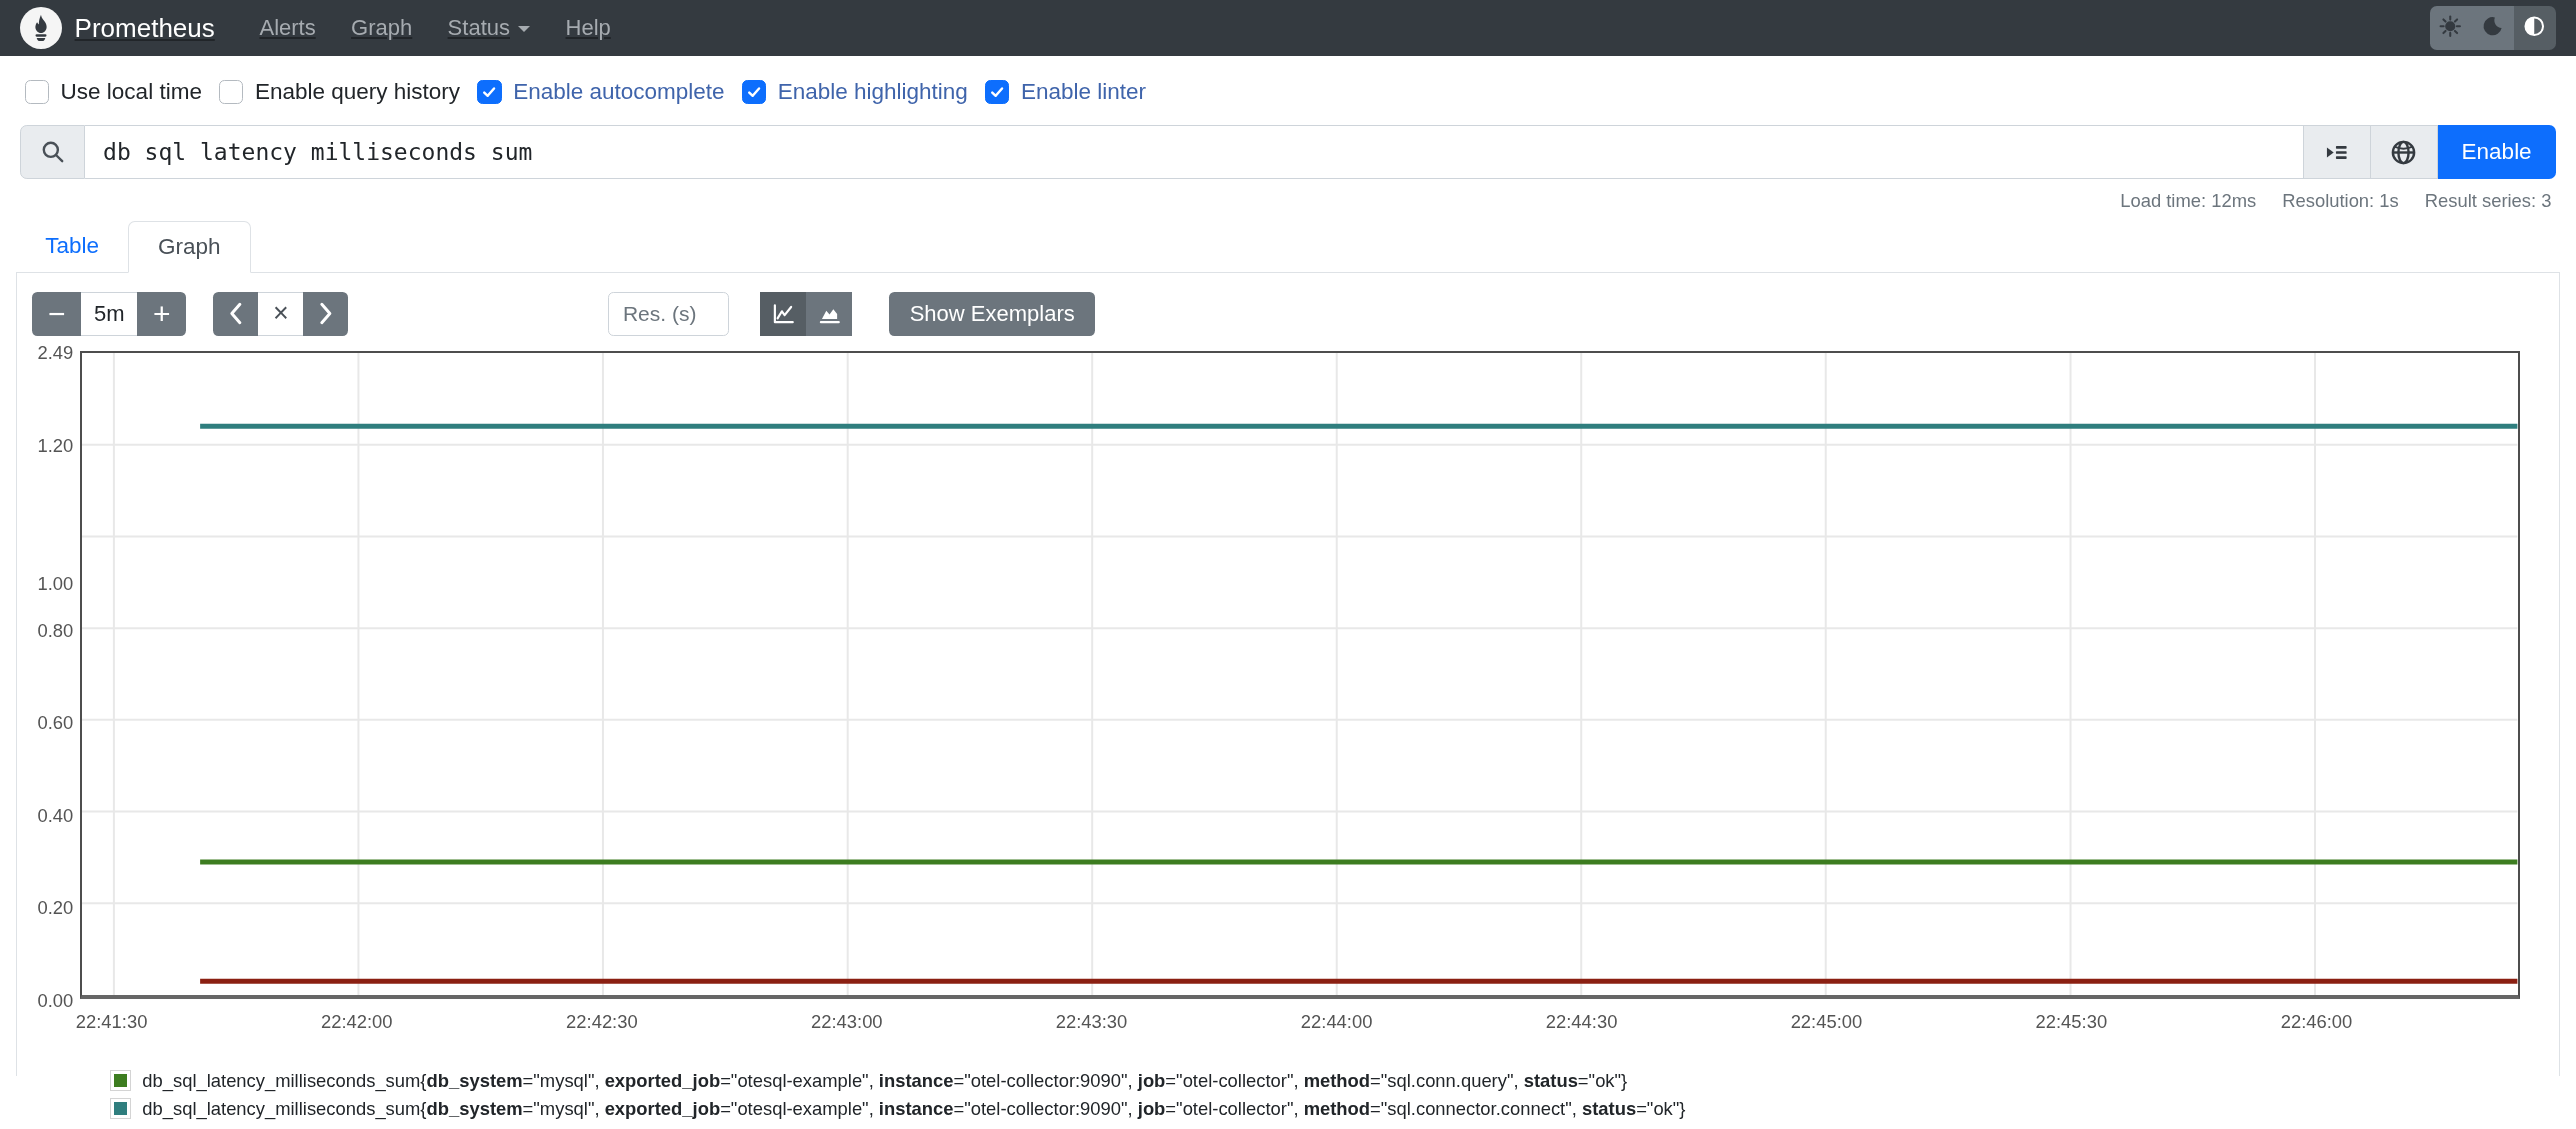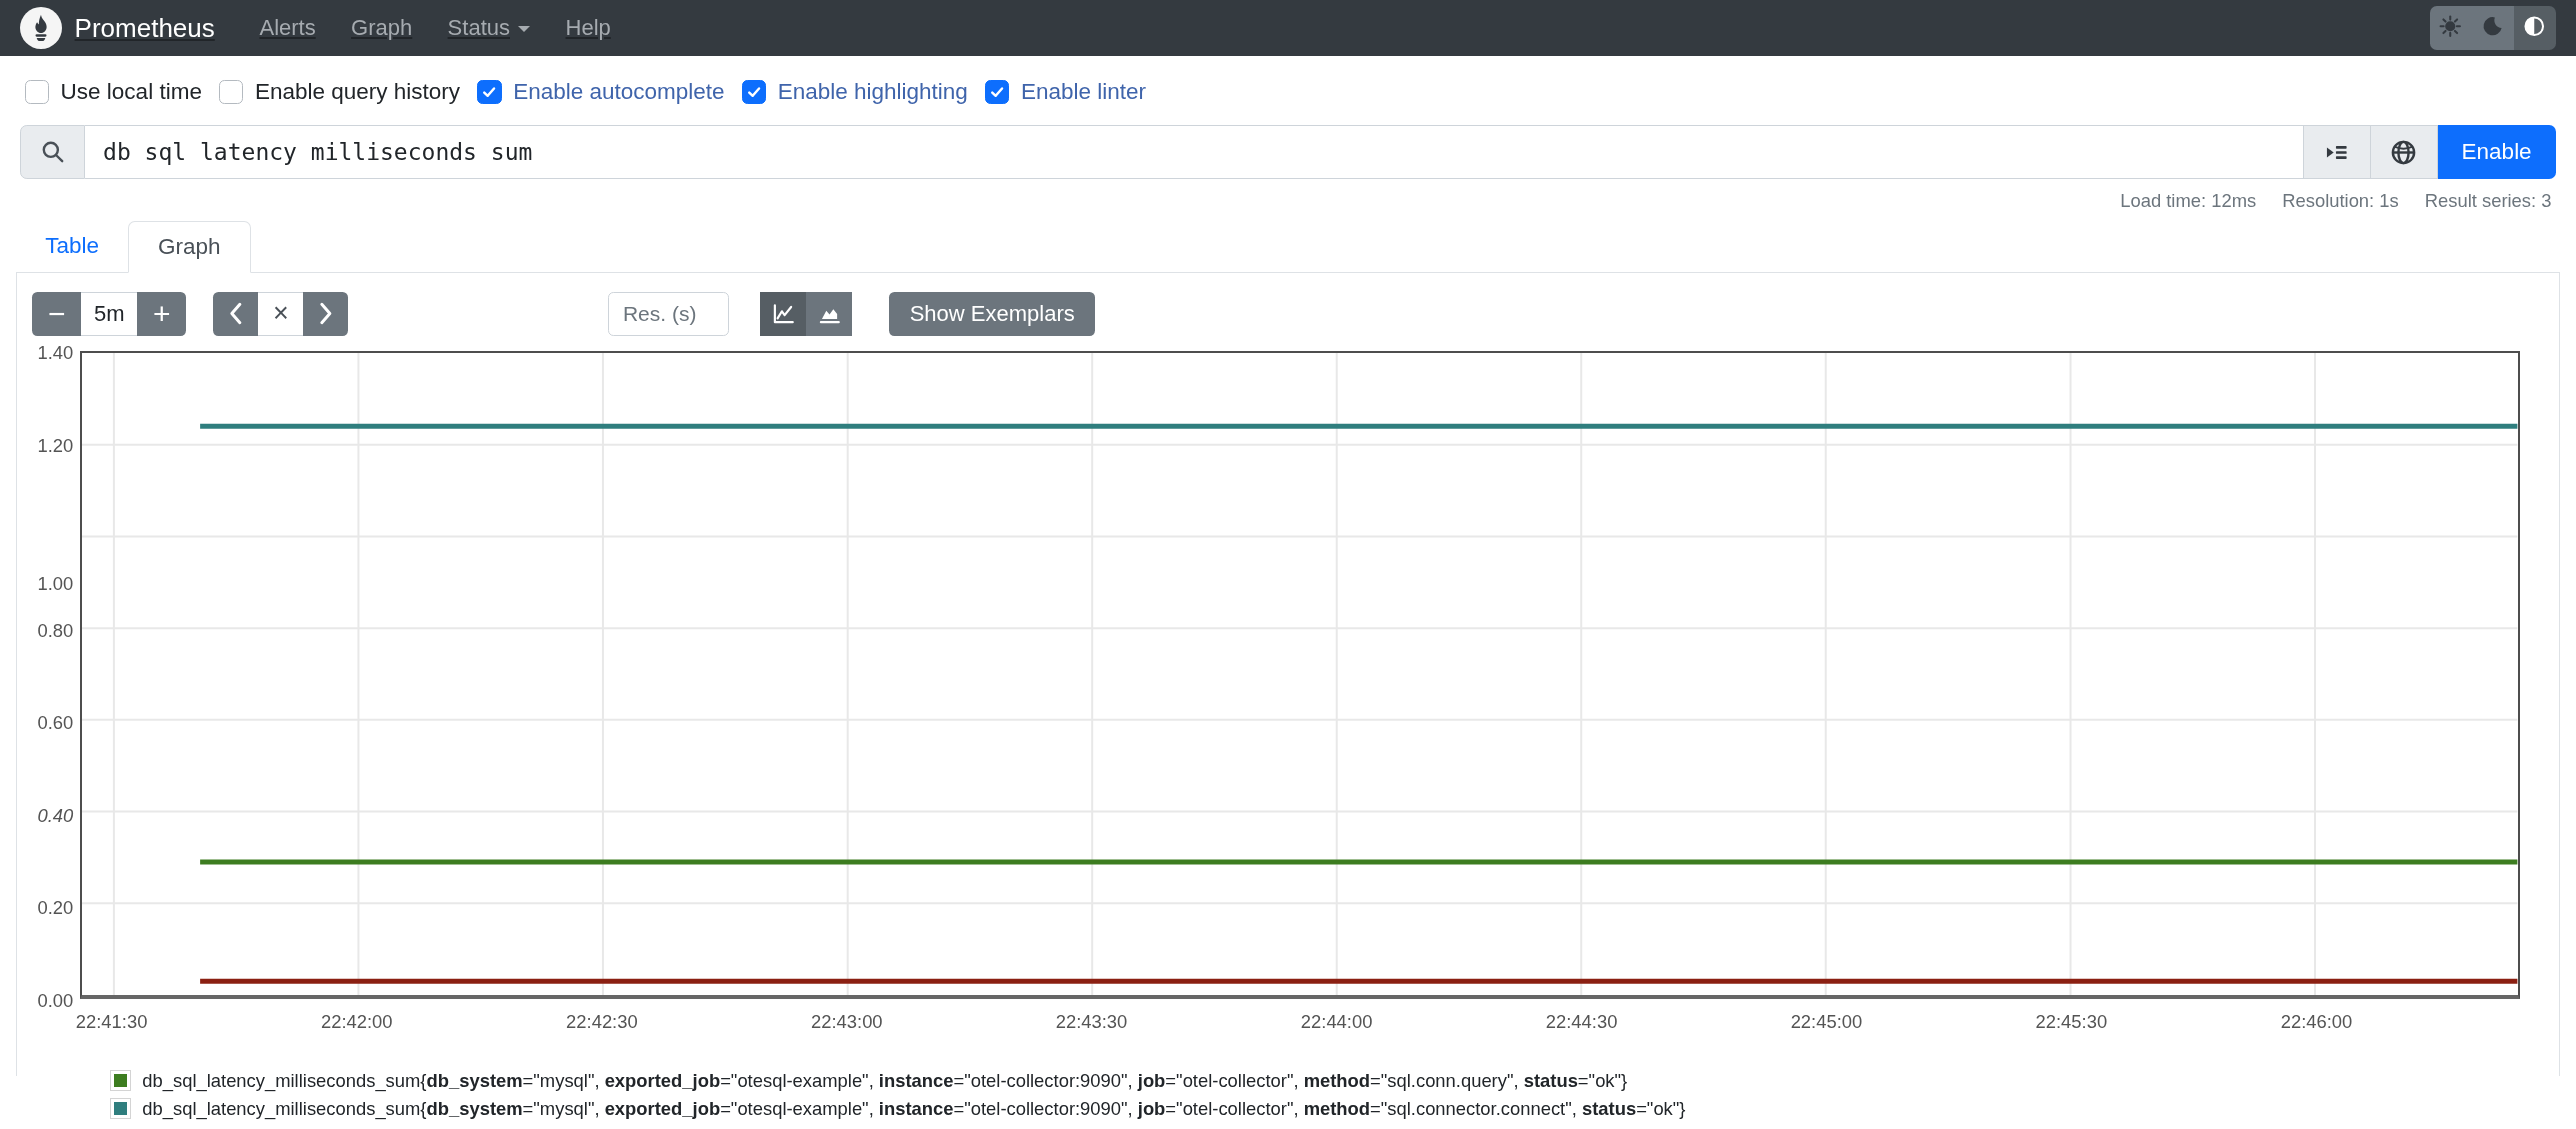--- a/index.html
+++ b/index.html
@@ -260,26 +260,26 @@
           <line x1="816.5" x2="816.5" y1="0" y2="952" stroke="#e8e8e8" stroke-width="2" vector-effect="non-scaling-stroke"></line>
           <line x1="916.9" x2="916.9" y1="0" y2="952" stroke="#e8e8e8" stroke-width="2" vector-effect="non-scaling-stroke"></line>
           <line x1="48.5" x2="1000" y1="754.8" y2="754.8" stroke="#3d7d20" stroke-width="5" vector-effect="non-scaling-stroke"></line>
           <line x1="48.5" x2="1000" y1="108.8" y2="108.8" stroke="#2f7e7e" stroke-width="5" vector-effect="non-scaling-stroke"></line>
           <line x1="48.5" x2="1000" y1="931.6" y2="931.6" stroke="#8b2012" stroke-width="5" vector-effect="non-scaling-stroke"></line>
         </svg>
     </div>
     <div id="y-ticks">
         <div class="y-tick" style="top: 639px;">0.00</div>
         <div class="y-tick" style="top: 546px;">0.20</div>
-        <div class="y-tick" style="top: 454px; font-style: italic;">0.40</div>
+        <div class="y-tick" style="top: 454px;">0.40</div>
         <div class="y-tick" style="top: 361px;">0.60</div>
         <div class="y-tick" style="top: 269px;">0.80</div>
         <div class="y-tick" style="top: 176px; margin-top: 46px;">1.00</div>
         <div class="y-tick" style="top: 84px;">1.20</div>
-        <div class="y-tick" style="top: -8.8px;">1.40</div>
+        <div class="y-tick" style="top: -8.8px;">2.49</div>
       </div>
     <div id="x-ticks">
         <div class="x-tick" style="left: calc(1.31% + 61px); top: 660px;">22:41:30</div>
         <div class="x-tick" style="left: calc(11.35% + 51px); top: 660px;">22:42:00</div>
         <div class="x-tick" style="left: calc(21.39% + 41px); top: 660px;">22:42:30</div>
         <div class="x-tick" style="left: calc(31.44% + 30.5px); top: 660px;">22:43:00</div>
         <div class="x-tick" style="left: calc(41.48% + 20px); top: 660px;">22:43:30</div>
         <div class="x-tick" style="left: calc(51.52% + 10px); top: 660px;">22:44:00</div>
         <div class="x-tick" style="left: calc(61.56% - 0.2px); top: 660px;">22:44:30</div>
         <div class="x-tick" style="left: calc(71.6% - 10.5px); top: 660px;">22:45:00</div>

